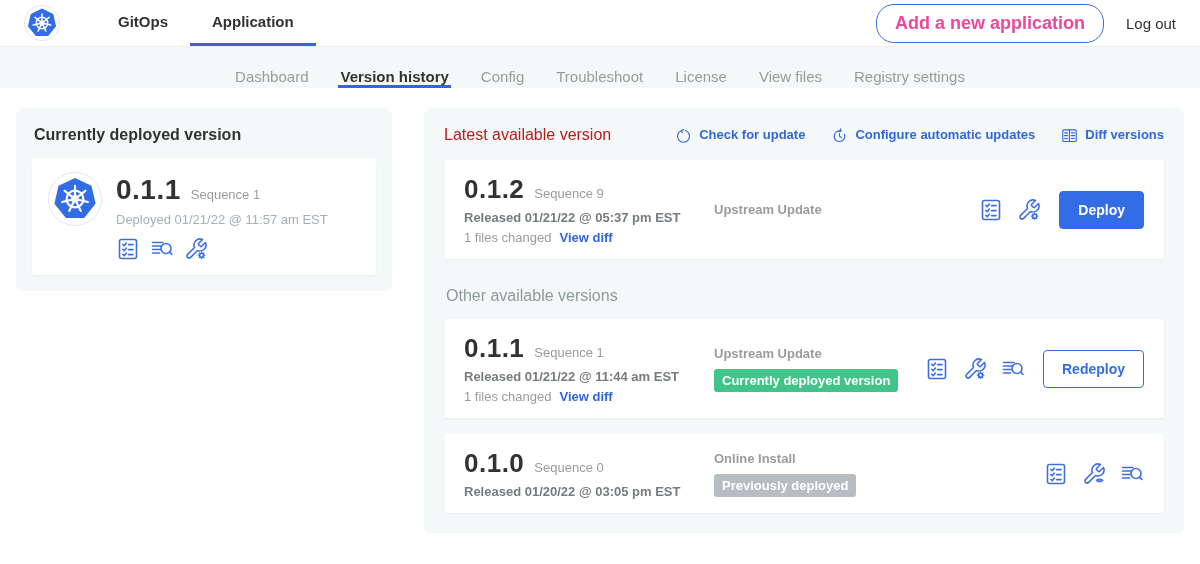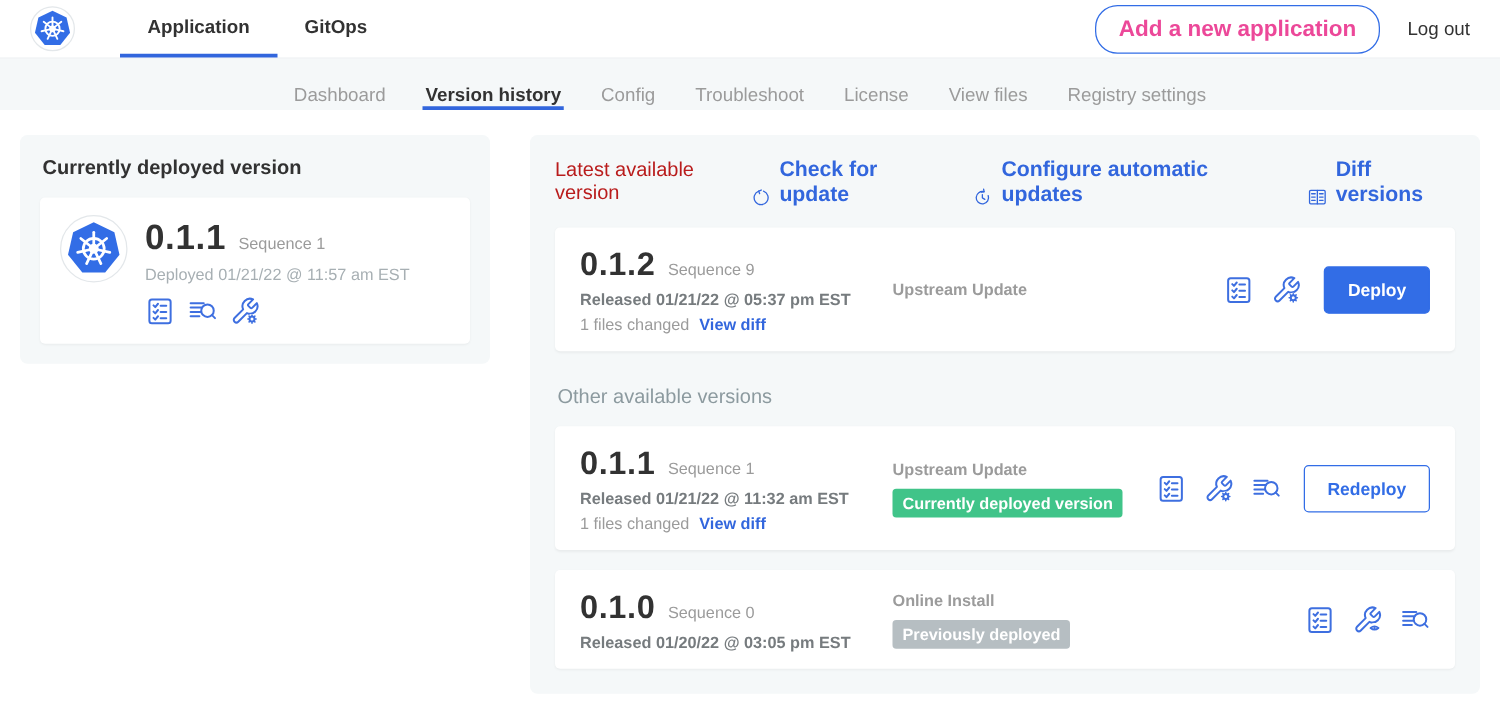--- a/index.html
+++ b/index.html
@@ -43,21 +43,21 @@
   .ver-row { display:flex; align-items:baseline; gap:10px; }
   .ver-big { font-size:28px; font-weight:700; color:#323232; letter-spacing:.5px; }
   .seq { font-size:13px; color:#9b9b9b; }
   .deployed-at { font-size:13px; color:#a7afb3; }
   .icon-row { display:flex; gap:10px; margin-top:4px; }
 
   .panel { flex:1; background:#f5f8f9; border-radius:6px; padding:18px 20px 20px; }
   .panel-head { display:flex; align-items:center; margin-bottom:16px; }
   .muted-title { font-size:16px; color:#b91c1c; font-weight:400; }
   .panel-actions { margin-left:auto; display:flex; align-items:center; gap:26px; }
-  .action-link { display:flex; align-items:flex-end; gap:7px; color:#3266dd; font-size:17px;
+  .action-link { display:flex; align-items:flex-start; gap:7px; color:#3266dd; font-size:13px;
     font-weight:700; cursor:pointer; }
   .action-link svg { width:17px; height:17px; }
 
   .vcard { background:#fff; border-radius:4px; box-shadow:0 1px 2px rgba(0,0,0,.05);
     padding:14px 20px; display:flex; align-items:center; }
   .vcard .left { flex:0 0 250px; display:flex; flex-direction:column; gap:5px; }
   .ver-md { font-size:26px; font-weight:700; color:#323232; letter-spacing:.5px; }
   .released { font-size:13px; font-weight:600; color:#767b7e; }
   .files-row { display:flex; align-items:baseline; gap:8px; font-size:13px; color:#9b9b9b; }
   .link { color:#3266dd; font-weight:700; font-size:13px; cursor:pointer; }
@@ -96,22 +96,22 @@
             <line x1="53.5" y1="57.2" x2="63" y2="77"></line>
           <line x1="46.5" y1="57.2" x2="37" y2="77"></line>
             <line x1="42.2" y1="51.8" x2="20.8" y2="56.7"></line>
           <line x1="43.7" y1="45" x2="26.5" y2="31.3"></line>
         </g>
         <circle cx="50" cy="50" r="9" fill="#fff"></circle>
       </svg>
     </div>
   </div>
   <nav class="topnav-tabs">
+    <div class="toptab">GitOps</div>
     <div class="toptab active">Application</div>
-    <div class="toptab">GitOps</div>
   </nav>
   <div class="topnav-right">
     <button class="pill-btn">Add a new application</button>
     <span class="logout">Log out</span>
   </div>
 </header>
 
 <nav class="subnav">
   <div class="subtab">Dashboard</div>
   <div class="subtab active">Version history</div>
@@ -259,21 +259,21 @@
     </div>
 
     <div class="section-label">Other available versions</div>
 
     <div class="vcard gap-bottom">
       <div class="left">
         <div class="ver-row">
           <span class="ver-md">0.1.1</span>
           <span class="seq">Sequence 1</span>
         </div>
-        <div class="released">Released 01/21/22 @ 11:32 am EST</div>
+        <div class="released">Released 01/21/22 @ 11:44 am EST</div>
         <div class="files-row">
           <span>1 files changed</span>
           <span class="link">View diff</span>
         </div>
       </div>
       <div class="mid">
         <span class="source">Upstream Update</span>
         <span class="badge green">Currently deployed version</span>
       </div>
       <div class="right">

